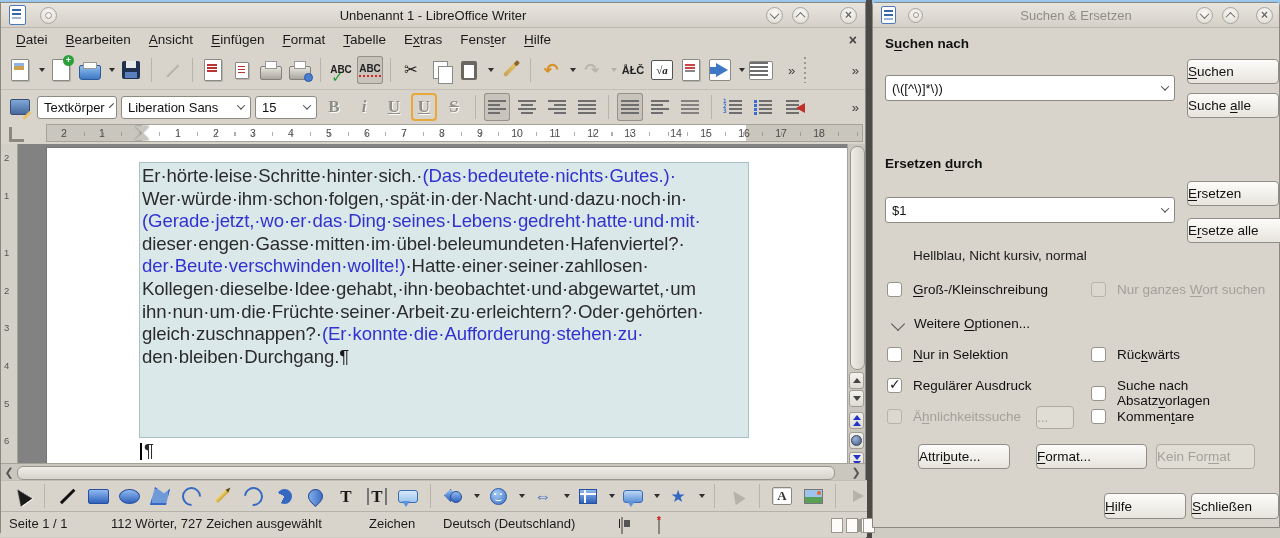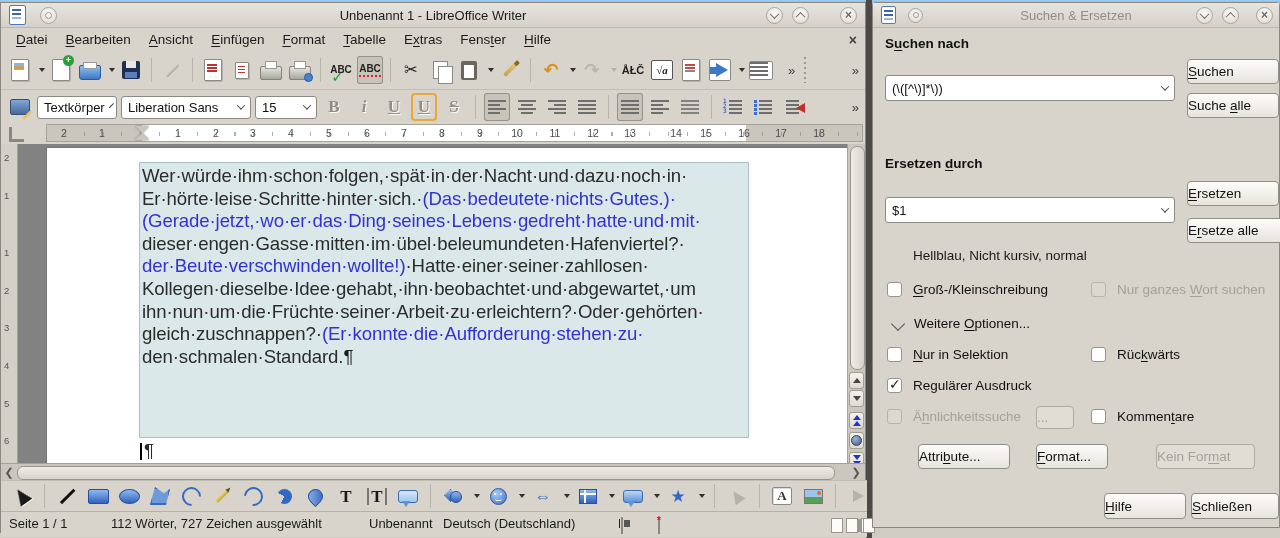--- a/index.html
+++ b/index.html
@@ -426,29 +426,29 @@
           <span class="vmark" style="top: 46px;">1</span>
           <span class="vmark" style="top: 103px;">1</span>
           <span class="vmark" style="top: 141px;">2</span>
           <span class="vmark" style="top: 178px;">3</span>
           <span class="vmark" style="top: 216px;">4</span>
           <span class="vmark" style="top: 254px;">5</span>
           <span class="vmark" style="top: 291px;">6</span>
         </div>
       <div id="page">
         <div id="sel-block">
+            <div class="dline"><span class="run-k">Er·hörte·leise·Schritte·hinter·sich.·</span><span class="run-b">(Das·bedeutete·nichts·Gutes.)·</span></div>
             <div class="dline"><span class="run-k">Wer·würde·ihm·schon·folgen,·spät·in·der·Nacht·und·dazu·noch·in·</span></div>
-            <div class="dline"><span class="run-k">Er·hörte·leise·Schritte·hinter·sich.·</span><span class="run-b">(Das·bedeutete·nichts·Gutes.)·</span></div>
             <div class="dline"><span class="run-b">(Gerade·jetzt,·wo·er·das·Ding·seines·Lebens·gedreht·hatte·und·mit·</span></div>
             <div class="dline"><span class="run-k">dieser·engen·Gasse·mitten·im·übel·beleumundeten·Hafenviertel?·</span></div>
             <div class="dline"><span class="run-b">der·Beute·verschwinden·wollte!)</span><span class="run-k">·Hatte·einer·seiner·zahllosen·</span></div>
             <div class="dline"><span class="run-k">Kollegen·dieselbe·Idee·gehabt,·ihn·beobachtet·und·abgewartet,·um</span></div>
             <div class="dline"><span class="run-k">ihn·nun·um·die·Früchte·seiner·Arbeit·zu·erleichtern?·Oder·gehörten·</span></div>
             <div class="dline"><span class="run-k">gleich·zuschnappen?·</span><span class="run-b">(Er·konnte·die·Aufforderung·stehen·zu·</span></div>
-            <div class="dline"><span class="run-k">den·schmalen·Standard.</span><span class="run-p">¶</span></div>
+            <div class="dline"><span class="run-k">den·bleiben·Durchgang.</span><span class="run-p">¶</span></div>
           </div>
         <div id="caret"></div>
         <div id="caret-pilcrow">¶</div>
       </div>
     </div>
 
     <div id="vscroll" class="abs">
       <div class="vthumb"></div>
       <div class="sbtn" style="top:228px">
           <span class="tri up"></span>
@@ -558,21 +558,21 @@
         </span>
       <span class="sep"></span>
       <span class="tbtn">
           <span class="d-extrude"></span>
         </span>
     </div>
 
     <div id="statusbar" class="abs">
       <span class="abs" style="left:8px">Seite 1 / 1</span>
       <span class="abs" style="left:110px">112 Wörter, 727 Zeichen ausgewählt</span>
-      <span class="abs" style="left:368px">Unbenannt</span>
+      <span class="abs" style="left:368px">Zeichen</span>
       <span class="abs" style="left:442px">Deutsch (Deutschland)</span>
       <span class="abs sb-ic" style="left:620px;top:6px"><span style="position:absolute;left:2px;top:2px;width:6px;height:7px;background:#555"></span><span style="position:absolute;right:2px;top:1px;width:1px;height:9px;background:#222"></span></span>
       <span class="abs sb-ic" style="left:655px;top:6px;background:#fff"><span class="sb-star">*</span></span>
       <span class="abs" style="left:830px;top:6px;display:flex;gap:3px">
         <span class="layout-ic"></span>
         <span class="layout-ic" style="box-shadow:4px 0 0 -1px #9a978f"></span>
         <span class="layout-ic" style="border-left:3px double #9a978f"></span>
       </span>
     </div>
   </div>
@@ -641,37 +641,41 @@
     </div>
     <div class="cb-row" style="left:218px;top:344px">
       <span class="cb"></span>
       <span>Rüc<u>k</u>wärts</span>
     </div>
 
     <div class="cb-row" style="left:14px;top:375px">
       <span class="cb checked"></span>
       <span>Regulärer Ausdruck</span>
     </div>
+    <div class="cb-row" style="left:218px;top:375px">
+      <span class="cb"></span>
+      <span>Suche nach Absatz<u>v</u>orlagen</span>
+    </div>
 
     <div class="cb-row" style="left:14px;top:406px">
       <span class="cb disabled"></span>
       <span class="dis-label">Ä<u>h</u>nlichkeitssuche</span>
     </div>
     <div class="abs btn disabled" style="left:163px;top:403px;width:38px;height:23px">
         <span>...</span>
       </div>
     <div class="cb-row" style="left:218px;top:406px">
       <span class="cb"></span>
       <span>Kommen<u>t</u>are</span>
     </div>
 
     <div class="abs btn" style="left:45px;top:441px;width:92px">
         <span>Attri<u>b</u>ute...</span>
       </div>
-    <div class="abs btn" style="left:163px;top:441px;width:72px">
+    <div class="abs btn" style="left:163px;top:441px;width:111px">
         <span><u>F</u>ormat...</span>
       </div>
     <div class="abs btn disabled" style="left:283px;top:441px;width:99px">
         <span>Kein For<u>m</u>at</span>
       </div>
 
     <div class="abs btn" style="left:231px;top:490px;width:82px;height:26px">
         <span><u>H</u>ilfe</span>
       </div>
     <div class="abs btn" style="left:318px;top:490px;width:88px;height:26px">

